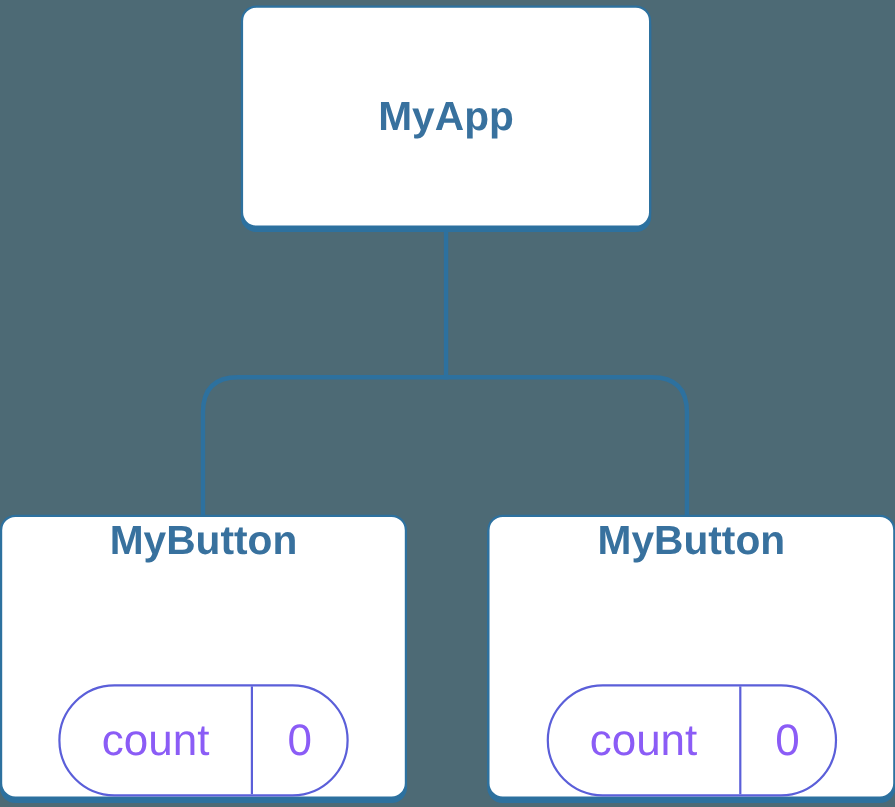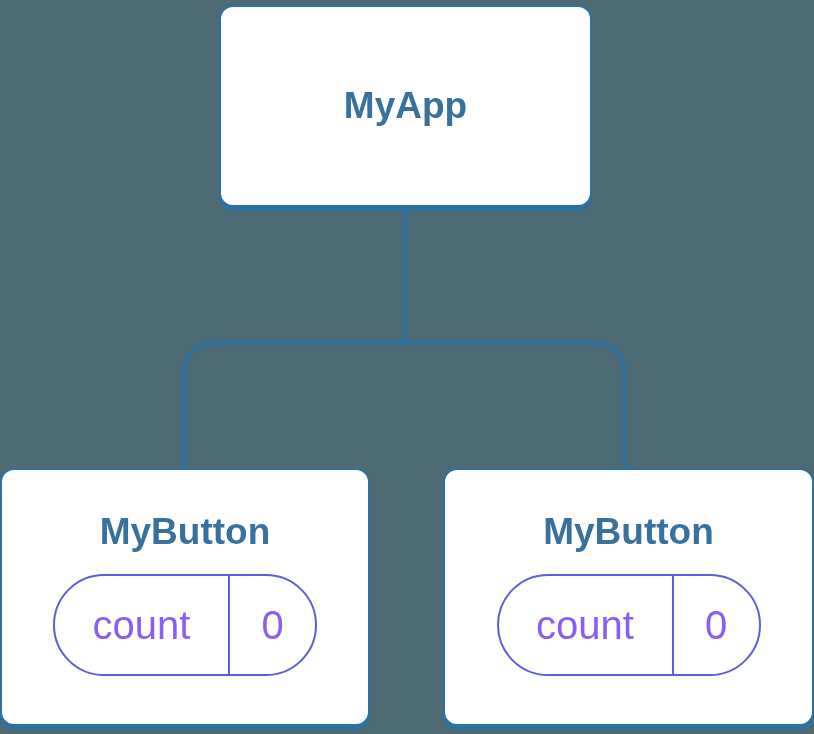--- a/index.html
+++ b/index.html
@@ -44,21 +44,21 @@
     display: flex;
     align-items: center;
     justify-content: center;
   }
   .node-child {
     top: 468px;
     height: 258px;
     display: flex;
     flex-direction: column;
     align-items: center;
-    padding-top: 40px;
+    justify-content: space-between;
   }
   .node-child-left {
     left: 0;
     width: 370px;
   }
   .node-child-right {
     left: 443px;
     width: 371px;
   }
   .node-title {

